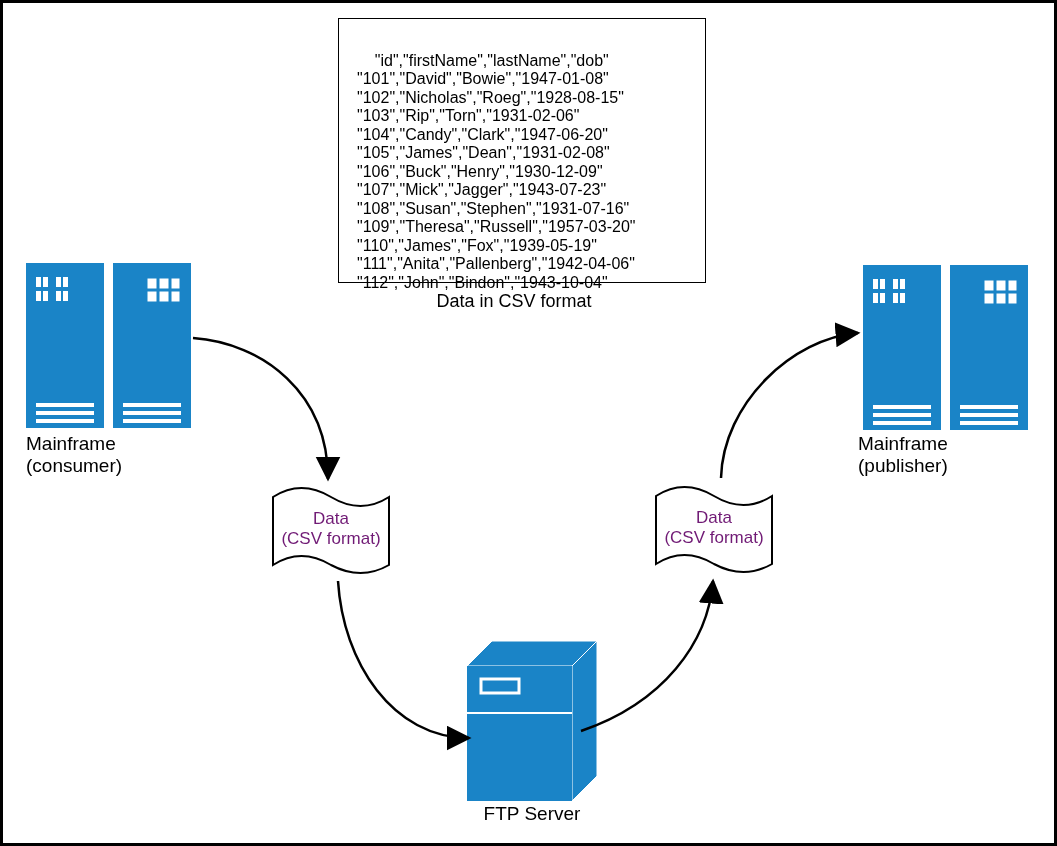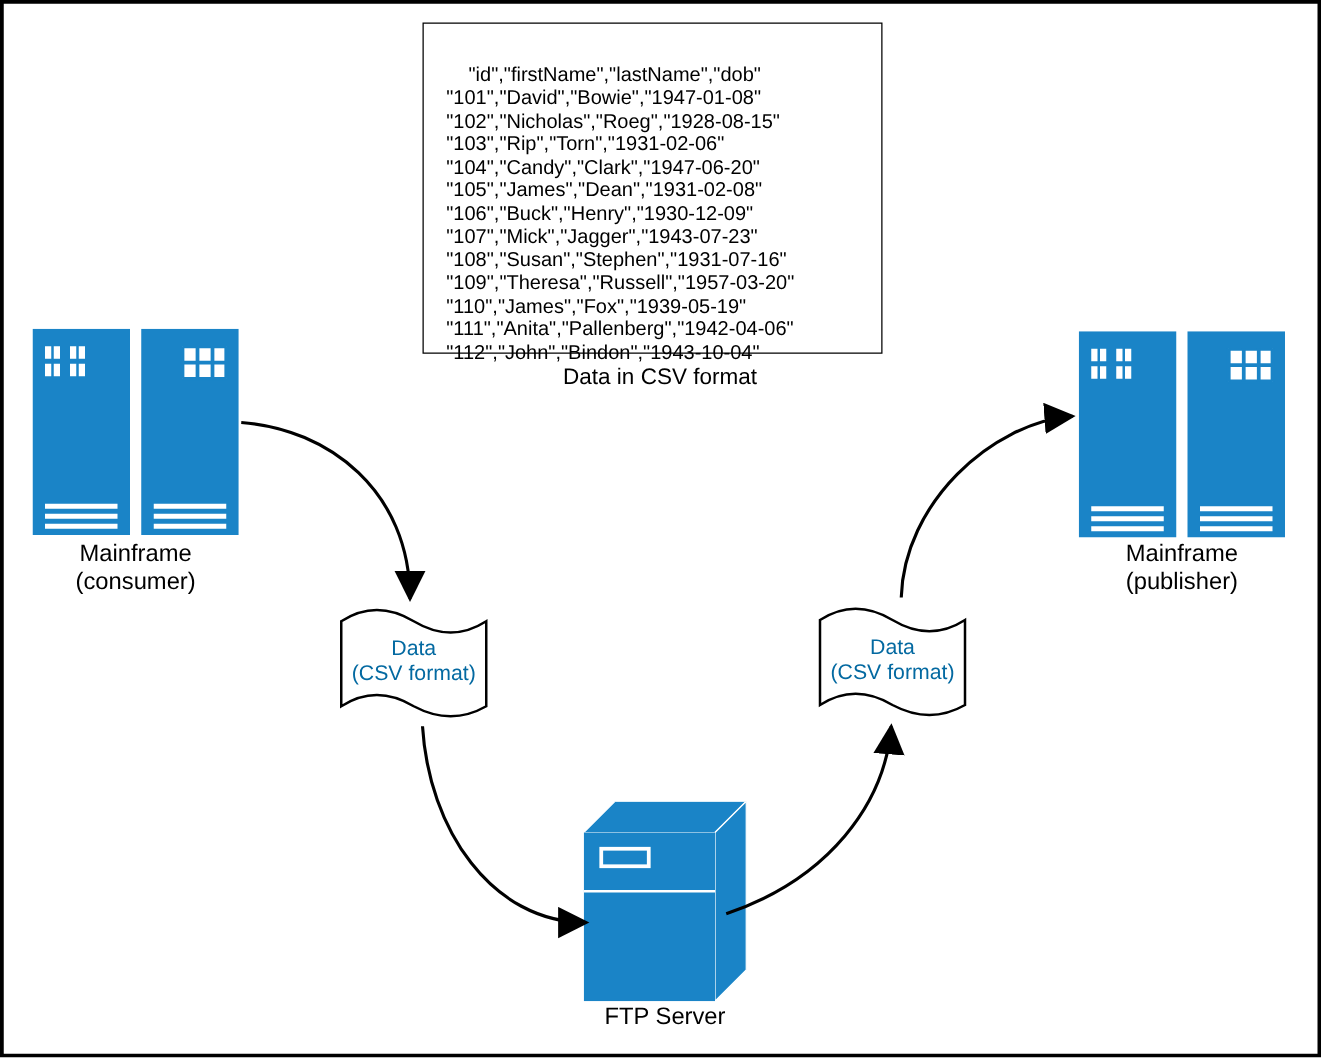--- a/index.html
+++ b/index.html
@@ -25,55 +25,55 @@
     border: 1px solid #000;
     box-sizing: border-box;
     padding: 14px 18px;
     font-size: 16px;
     line-height: 18.5px;
     color: #000;
     white-space: pre;
   }
   .csv-caption {
     position: absolute;
-    left: 341px;
+    left: 327px;
     top: 288px;
     width: 368px;
     text-align: center;
     font-size: 18px;
     color: #000;
   }
   .mainframe {
     position: absolute;
   }
   .mainframe svg { display: block; }
   .mf-pub { left: 23px; top: 260px; }
   .mf-con { left: 860px; top: 262px; }
   .mf-label {
     position: absolute;
-    text-align: center;
+    text-align: left;
     font-size: 19px;
     line-height: 22px;
     color: #000;
   }
   .mf-pub-label { left: 23px; top: 430px; width: 165px; }
   .mf-con-label { left: 855px; top: 430px; width: 175px; }
   .doc {
     position: absolute;
   }
   .doc svg { display: block; }
   .doc-left { left: 268px; top: 482px; }
   .doc-right { left: 651px; top: 481px; }
   .doc-label {
     position: absolute;
     text-align: center;
     font-size: 17px;
     line-height: 20px;
     width: 140px;
-    color: #0369a1;
+    color: #701a75;
   }
   .doc-label-left { left: 258px; top: 506px; }
   .doc-label-right { left: 641px; top: 505px; }
   .ftp {
     position: absolute;
     left: 464px;
     top: 638px;
   }
   .ftp svg { display: block; }
   .ftp-label {

